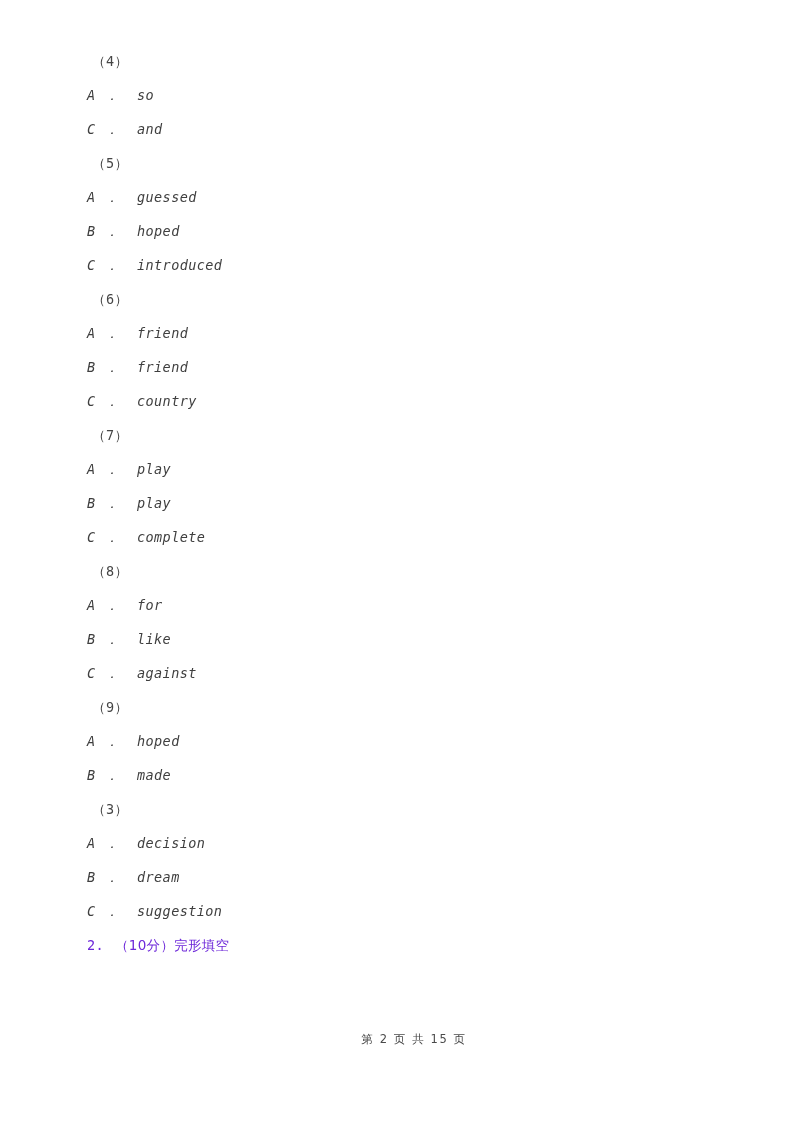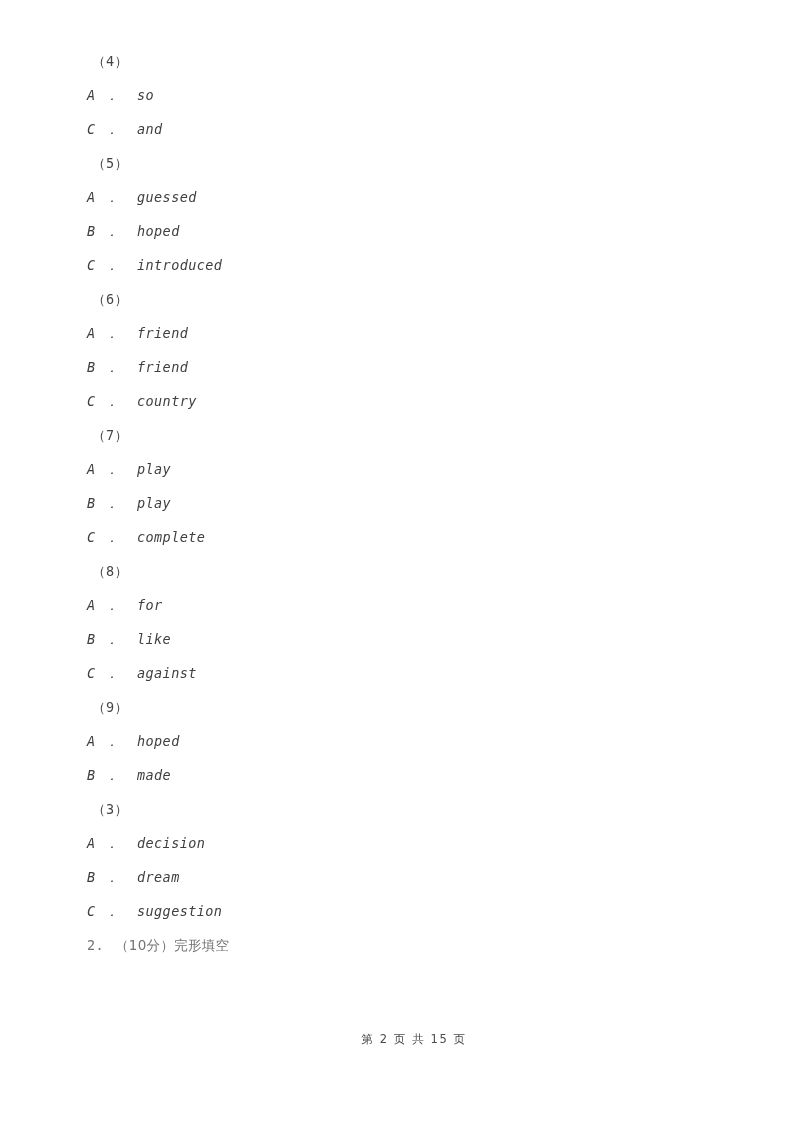--- a/index.html
+++ b/index.html
@@ -63,21 +63,21 @@
     display: inline-block;
     padding: 0 1px;
   }
 
   .option .opt-text {
     display: inline-block;
   }
 
   .section-head {
     font-size: 13.5px;
-    color: #737373;
+    color: #6d28d9;
     letter-spacing: 0.3px;
   }
 
   .section-head .sec-num {
     display: inline-block;
     min-width: 28px;
   }
 
   .section-head .sec-score,
   .section-head .sec-title {

